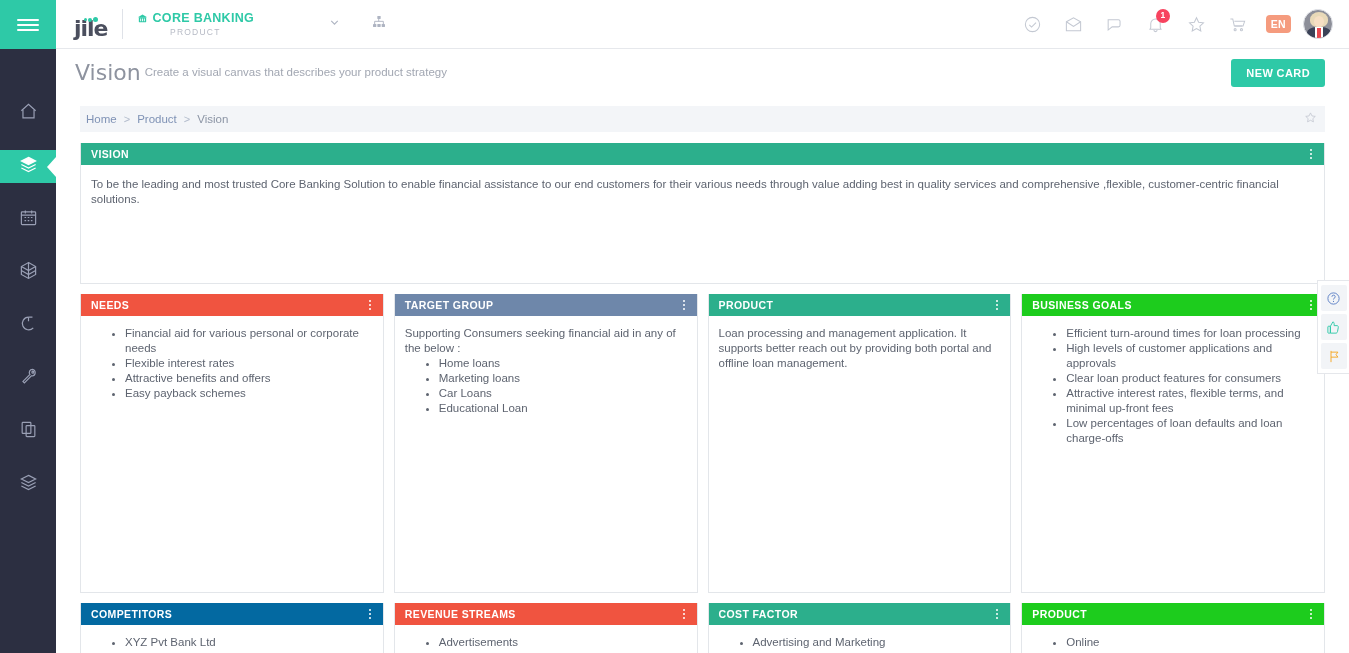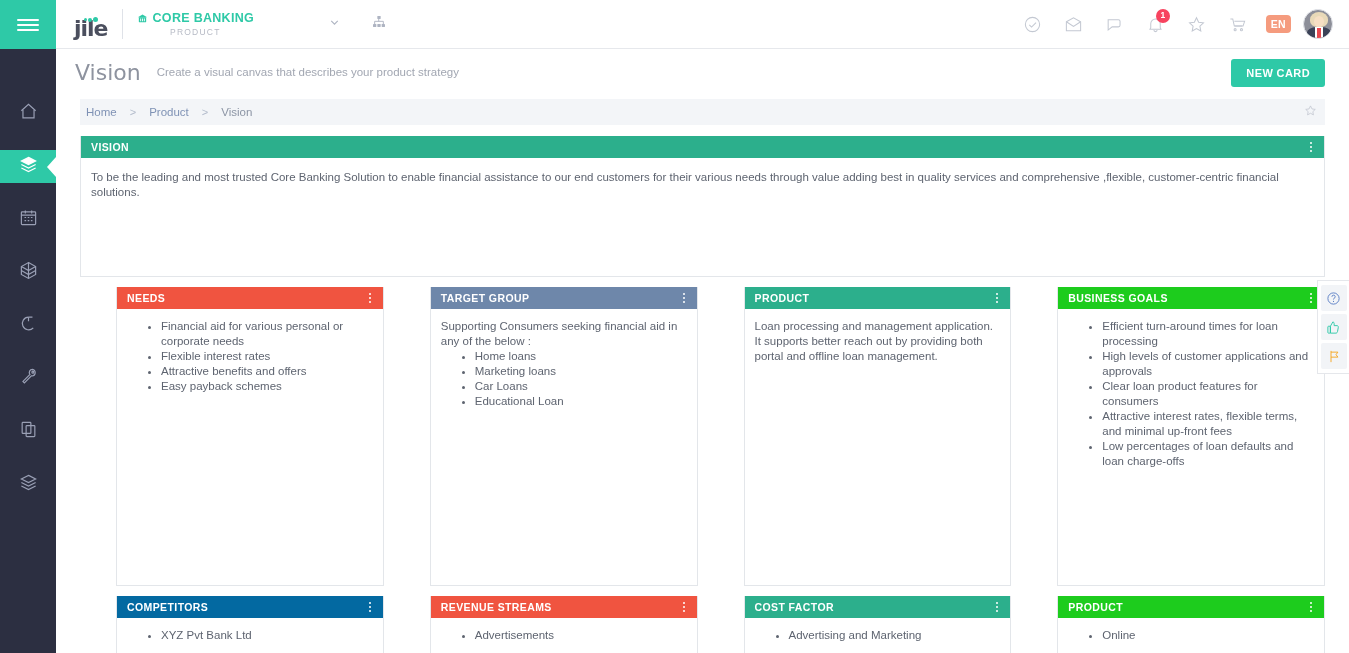--- a/index.html
+++ b/index.html
@@ -117,37 +117,37 @@
   
   #page-header {
     position: absolute; left: 56px; top: 49px; width: 1293px; height: 47px;
     background: #ffffff; display: flex; align-items: center; z-index: 10;
   }
   #page-title {
     margin-left: 19px; font-size: 22px; color: #8e939f; font-weight: normal;
     font-family: "DejaVu Sans", sans-serif;
   }
   #page-sub {
-    margin-left: 16px; font-size: 11.5px; color: #a2a7b2; padding-bottom: 1px;
+    margin-left: 4px; font-size: 11.5px; color: #a2a7b2; padding-bottom: 1px;
   }
   #new-card-btn {
     margin-left: auto; margin-right: 24px; background: #2ec9a7; color: #fff;
     border: none; font-size: 11px; font-weight: bold; letter-spacing: 0.4px;
     padding: 8px 15px; border-radius: 3px; cursor: pointer;
     font-family: "Liberation Sans", sans-serif;
   }
 
   
   #content {
     position: absolute; left: 56px; top: 96px; width: 1293px; height: 557px;
     background: #ffffff; overflow: hidden;
   }
   #breadcrumb-bar {
-    margin: 3px 24px; height: 26px; background: #f3f5f8;
-    display: flex; align-items: center; padding: 0 6px; gap: 6px;
+    margin: 10px 24px; height: 26px; background: #f3f5f8;
+    display: flex; align-items: center; padding: 0 6px;
   }
   .bc-link { font-size: 11.5px; color: #7f92b5; cursor: pointer; }
   .bc-sep { font-size: 11px; color: #b2bbcb; margin: 0 7px; }
   .bc-current { font-size: 11.5px; color: #8c95a5; }
   #bc-star { margin-left: auto; cursor: pointer; padding-right: 2px; }
   #bc-star svg { width: 13px; height: 13px; stroke: #bfc4ce; fill: none; stroke-width: 1.4; }
 
   
   #canvas { margin: 11px 24px 0 24px; }
   .card {
@@ -172,21 +172,21 @@
   }
   .card-body p { margin: 0; }
   .card-body ul { margin: 0; padding-left: 34px; list-style: disc; }
   .card-body ul li { margin: 0; }
 
   #vision-row { margin-bottom: 10px; }
   #vision-card { height: 141px; }
   #vision-card .card-body { padding: 12px 10px 8px 10px; }
 
   .card-row { display: flex; gap: 10px; margin-bottom: 10px; }
-  .card-row > .card { flex: 1 1 0; min-width: 0; margin-left: 36px; }
+  .card-row > .card { flex: 1 1 0; min-width: 0; }
   #row2 > .card { height: 299px; }
   #row3 > .card { height: 160px; }
 
   
   #help-widget {
     position: absolute; right: 0; top: 280px; width: 32px;
     background: #ffffff; border: 1px solid #e5e7eb; border-right: none;
     padding: 4px 0; z-index: 40; display: flex; flex-direction: column;
     align-items: center; gap: 3px;
   }

